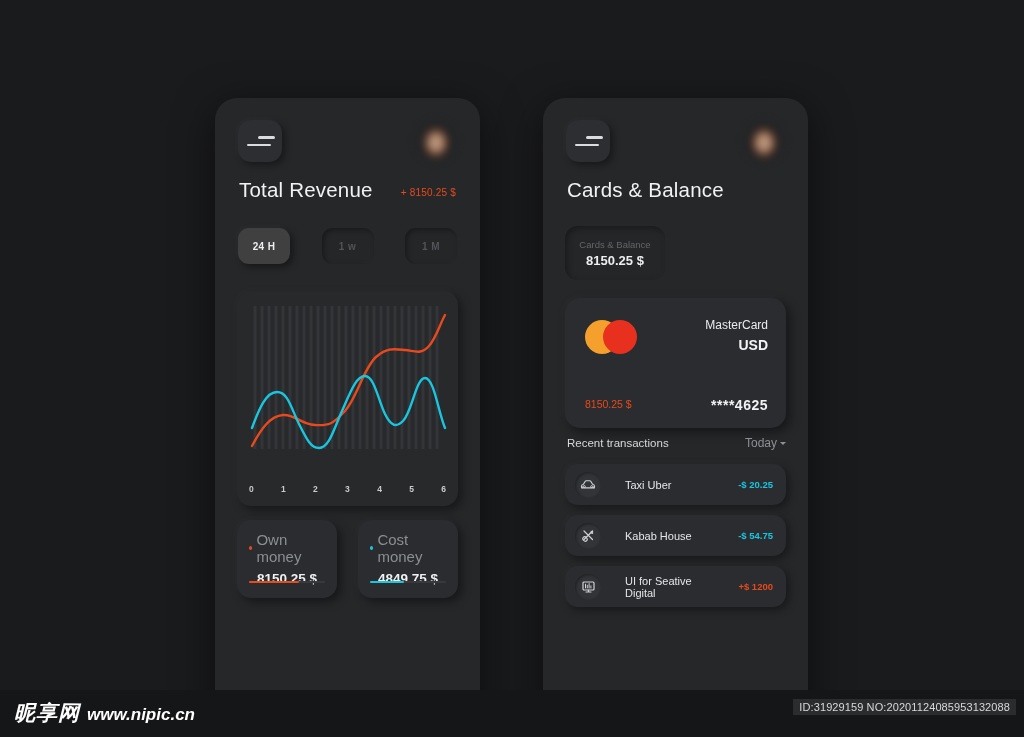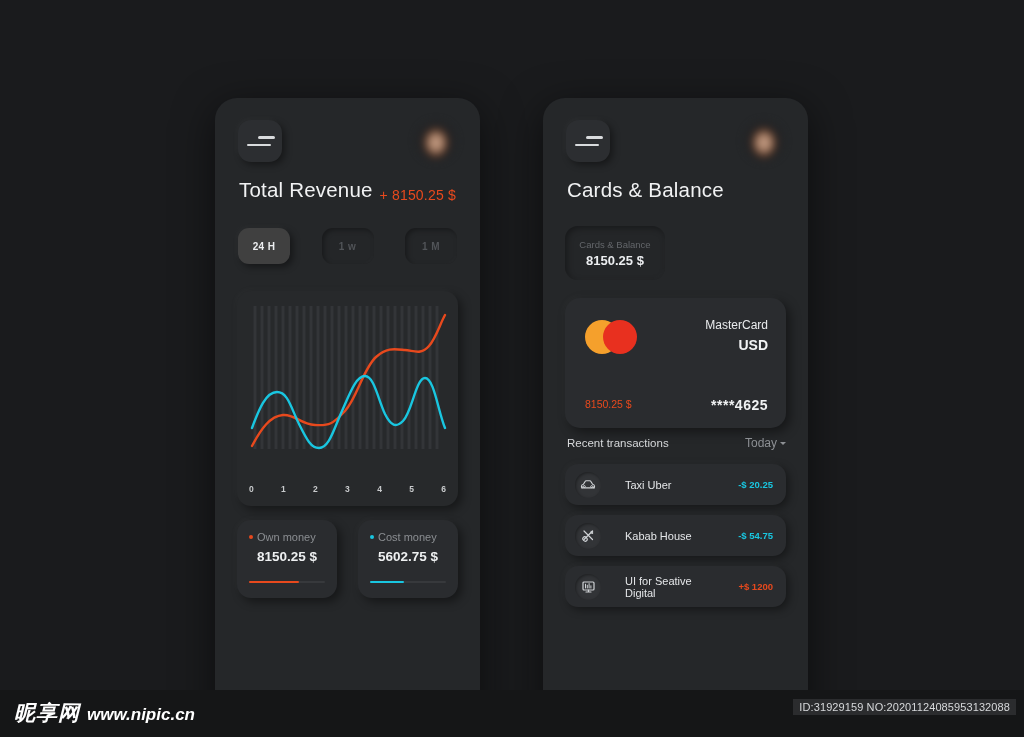--- a/index.html
+++ b/index.html
@@ -38,21 +38,21 @@
     filter: blur(3.2px);
   }
 
   
   .page-title {
     position: absolute; left: 24px; top: 80px;
     font-size: 20.5px; color: #f1f2f3; letter-spacing: .2px;
   }
   .revenue-delta {
     position: absolute; right: 24px; top: 89px;
-    font-size: 14px; color: #e8491d; letter-spacing: .2px;
+    font-size: 10px; color: #e8491d; letter-spacing: .2px;
   }
 
   
   .ranges { position: absolute; left: 23px; right: 23px; top: 130px; display: flex; justify-content: space-between; }
   .range-pill {
     width: 52px; height: 36px; border-radius: 11px;
     display: flex; align-items: center; justify-content: center;
     font-size: 10px; font-weight: bold; letter-spacing: .4px;
   }
   .range-pill.active { background: #404040; color: #eceef0;
@@ -70,21 +70,21 @@
   .x-axis { position: absolute; left: 12px; right: 12px; bottom: 12px; display: flex; justify-content: space-between; }
   .x-axis span { font-size: 8.5px; color: #c9cbcd; font-weight: bold; }
 
   
   .money-row { position: absolute; left: 22px; right: 22px; top: 422px; display: flex; justify-content: space-between; }
   .money-card {
     width: 100px; height: 78px; border-radius: 14px; background: #2a2c2f;
     box-shadow: 4px 4px 10px rgba(0,0,0,.42), -2px -2px 7px rgba(255,255,255,.028);
     padding: 11px 12px 0 12px; position: relative;
   }
-  .money-label { font-size: 11px; color: #8b8e92; display: flex; align-items: center; gap: 4px; }
+  .money-label { font-size: 15px; color: #8b8e92; display: flex; align-items: center; gap: 4px; }
   .dot { width: 4px; height: 4px; border-radius: 50%; display: inline-block; }
   .money-value { margin-top: 6px; font-size: 13.5px; font-weight: bold; color: #eef0f1; text-align: center; }
   .track { position: absolute; left: 12px; right: 12px; bottom: 15px; height: 2.5px; background: #37393c; border-radius: 2px; }
   .track i { display: block; height: 100%; border-radius: 2px; }
 
   
   .bal-row { position: absolute; left: 22px; right: 22px; top: 128px; display: flex; justify-content: space-between; }
   .bal-card {
     width: 100px; height: 54px; border-radius: 13px; background: #242628;
     box-shadow: inset 2px 2px 6px rgba(0,0,0,.36), inset -1px -1px 4px rgba(255,255,255,.022);
@@ -233,21 +233,21 @@
         <div class="money-value">8150.25 $</div>
         <div class="track">
           <i style="width:66%;background:#e8491d"></i>
         </div>
       </div>
       <div class="money-card">
         <div class="money-label">
           <span class="dot" style="background:#19c6e0"></span>
           <span>Cost money</span>
         </div>
-        <div class="money-value">5602.75 $</div>
+        <div class="money-value">4849.75 $</div>
         <div class="track">
           <i style="width:45%;background:#19c6e0"></i>
         </div>
       </div>
     </div>
 
     <div class="navbar">
       <div class="nav-btn side">
         <svg width="11" height="16" viewBox="0 0 11 16">
             <path d="M8.5 1.5 L2.5 8 L8.5 14.5" fill="none" stroke="#e3e5e7" stroke-width="1.9" stroke-linecap="round" stroke-linejoin="round"></path>

